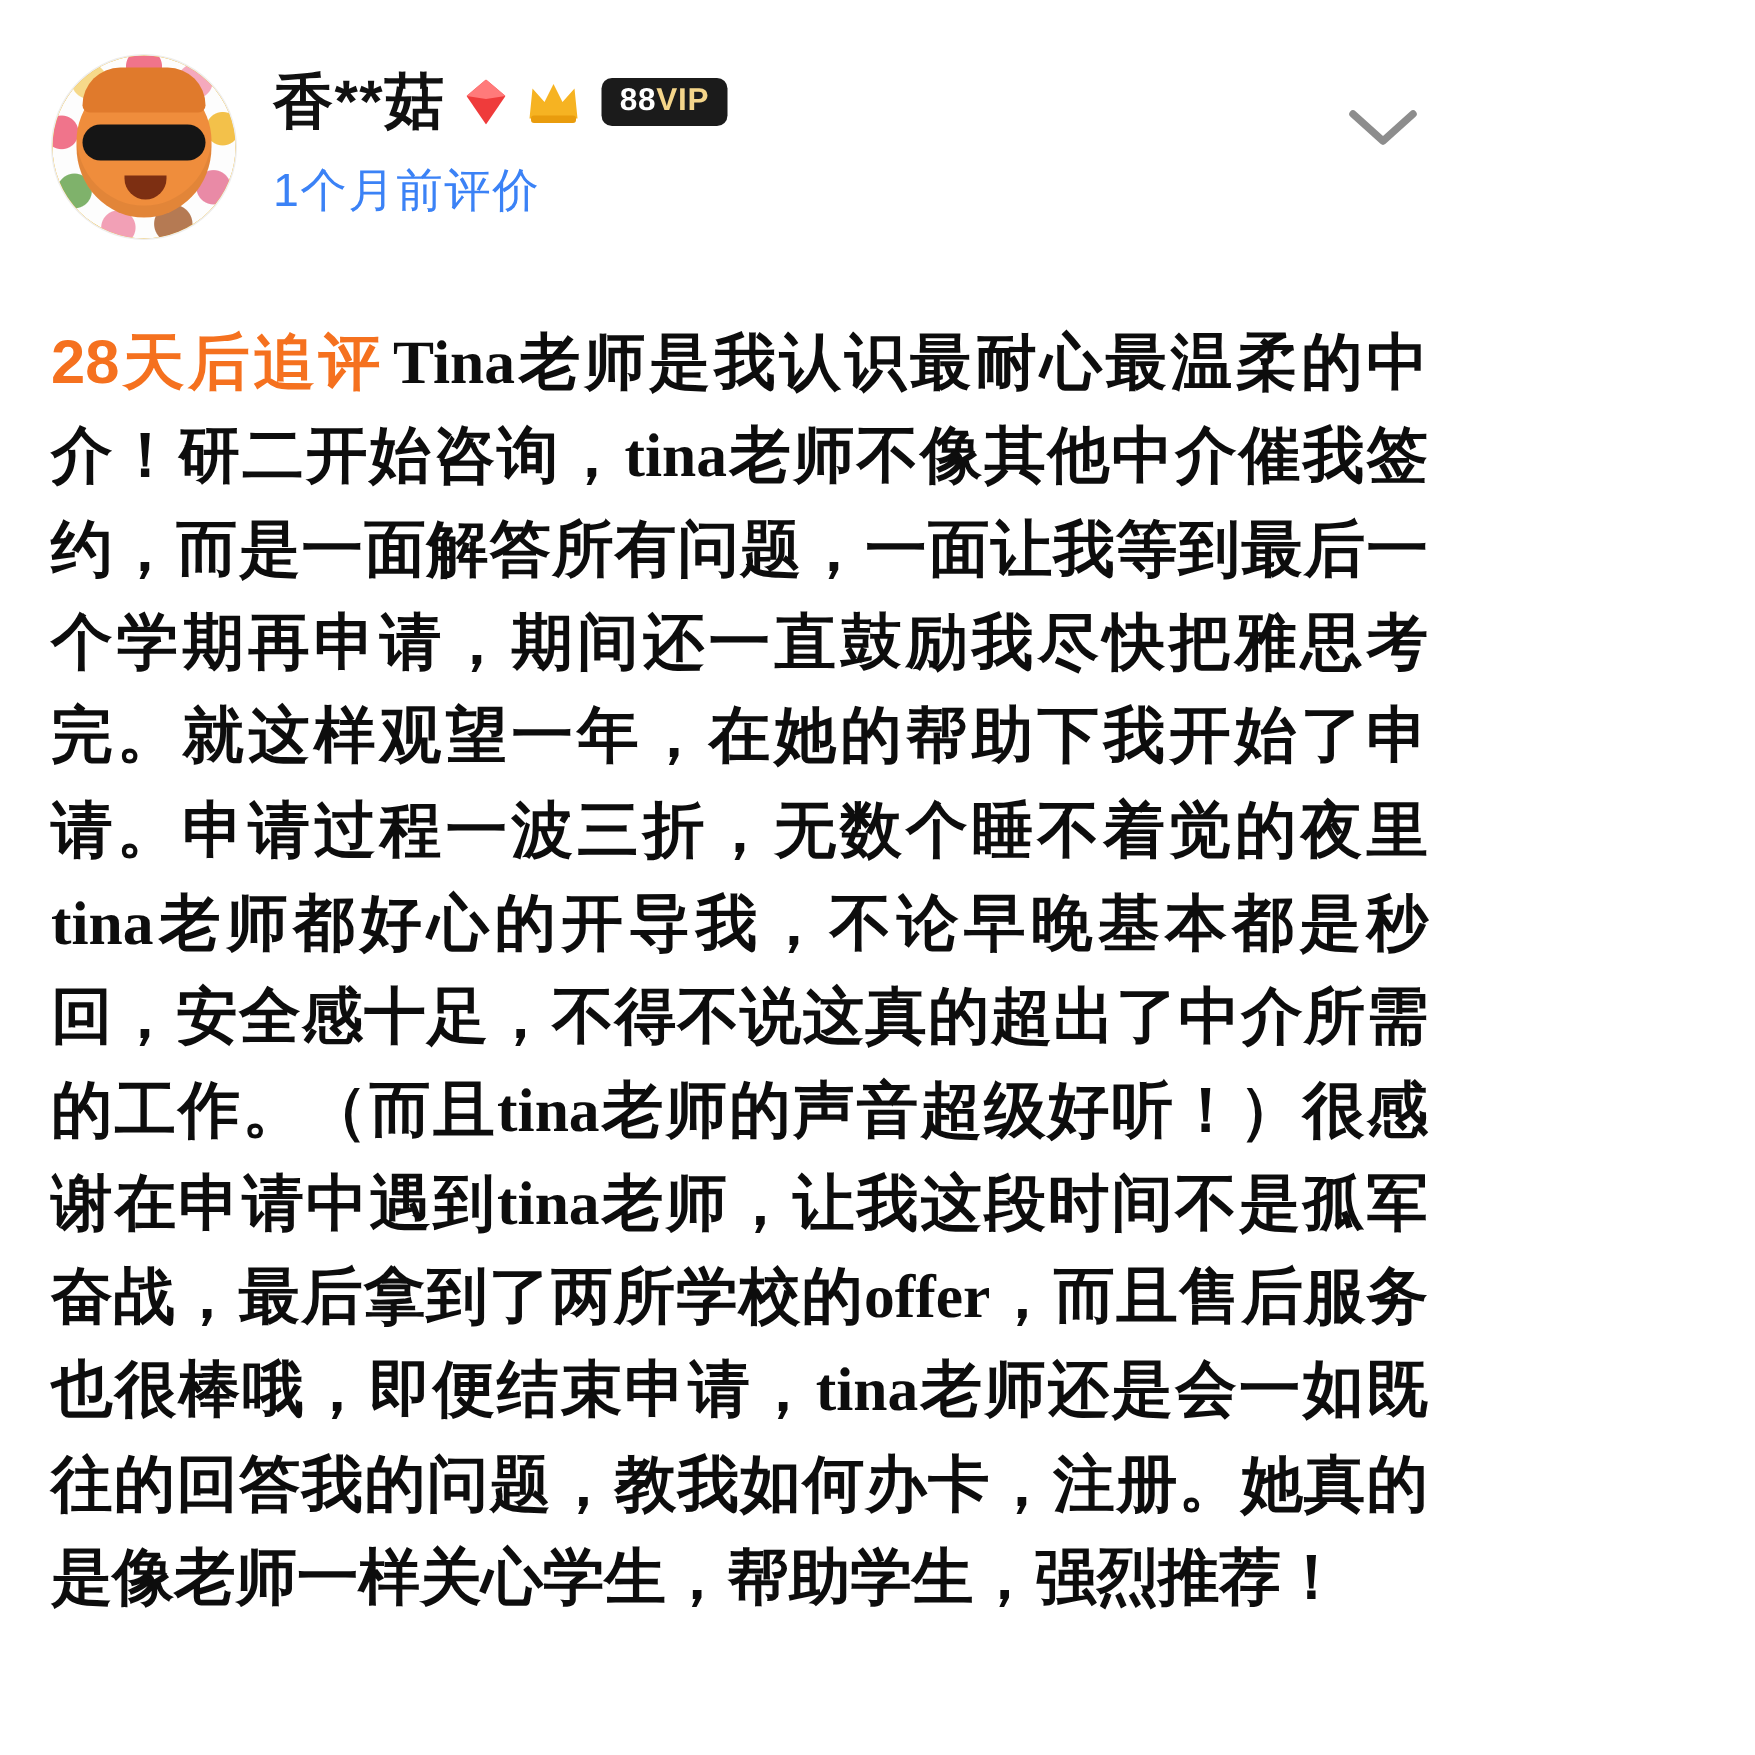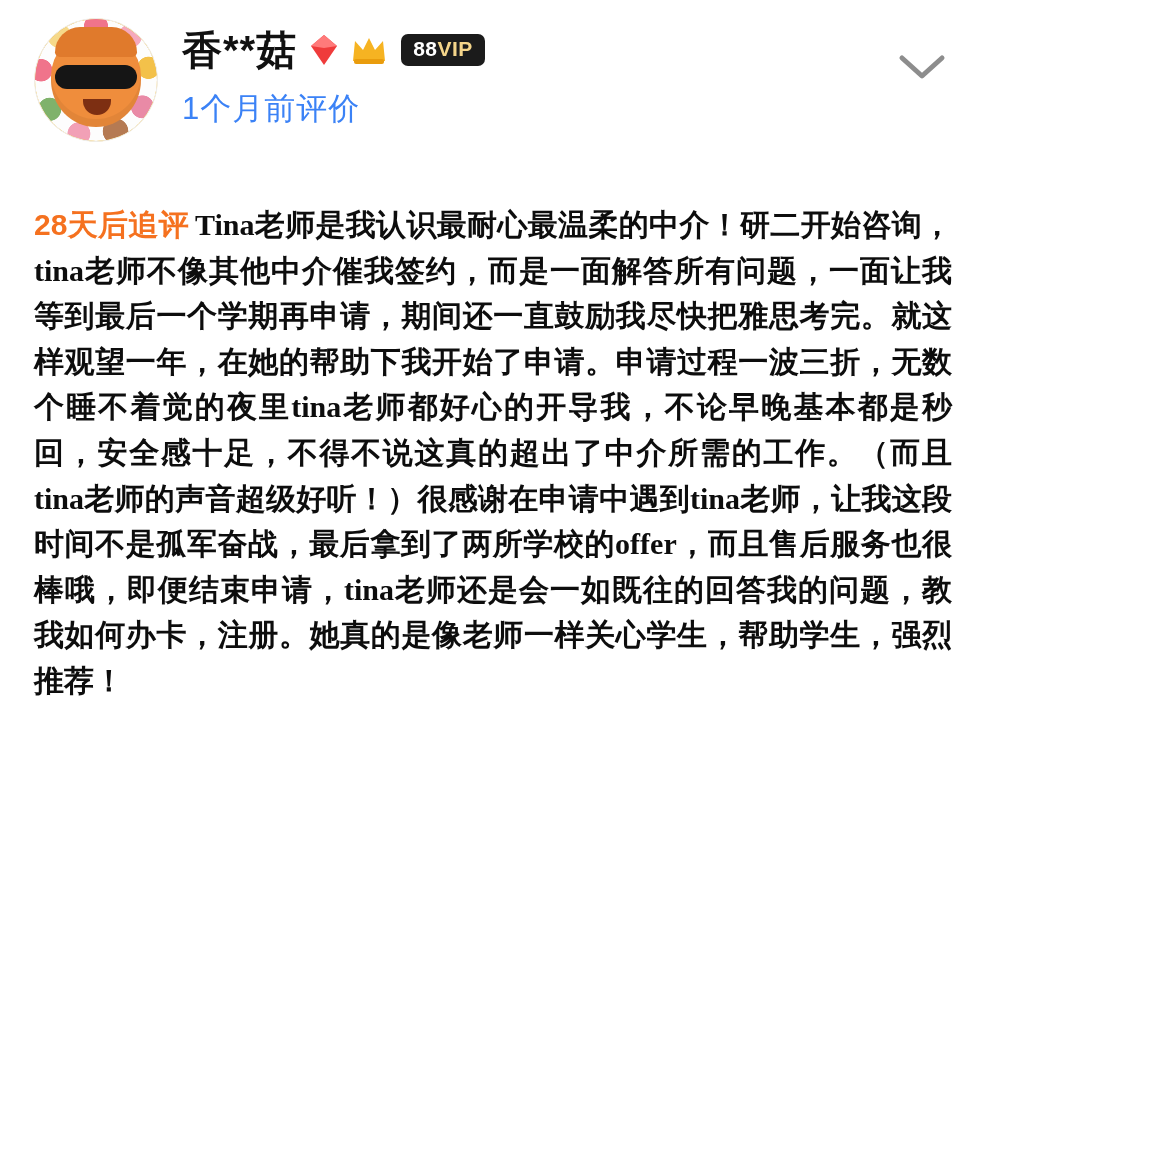--- a/index.html
+++ b/index.html
@@ -13,21 +13,21 @@
     font-family: "Liberation Sans", sans-serif;
     color: #111111;
     overflow: hidden;
   }
 
   .review-card {
     position: relative;
     width: 986px;
     height: 1170px;
     box-sizing: border-box;
-    padding: 18px 34px 0 34px;
+    padding: 36px 34px 0 34px;
   }
 
   
   .header {
     display: flex;
     align-items: flex-start;
     height: 140px;
     position: relative;
   }
 
@@ -150,22 +150,22 @@
   .first-line {
     margin-top: 28px;
     font-size: 39px;
     font-weight: 700;
     color: #111111;
     letter-spacing: 0.5px;
     line-height: 1.35;
   }
 
   .followup {
-    margin-top: 44px;
-    font-size: 30px;
+    margin-top: 34px;
+    font-size: 41px;
     line-height: 1.52;
     color: #0d0d0d;
     text-align: justify;
     text-justify: inter-ideograph;
     letter-spacing: 0px;
     font-family: "Liberation Serif", "DejaVu Serif", serif;
     font-weight: 600;
   }
   .followup-tag {
     color: #f5711f;

